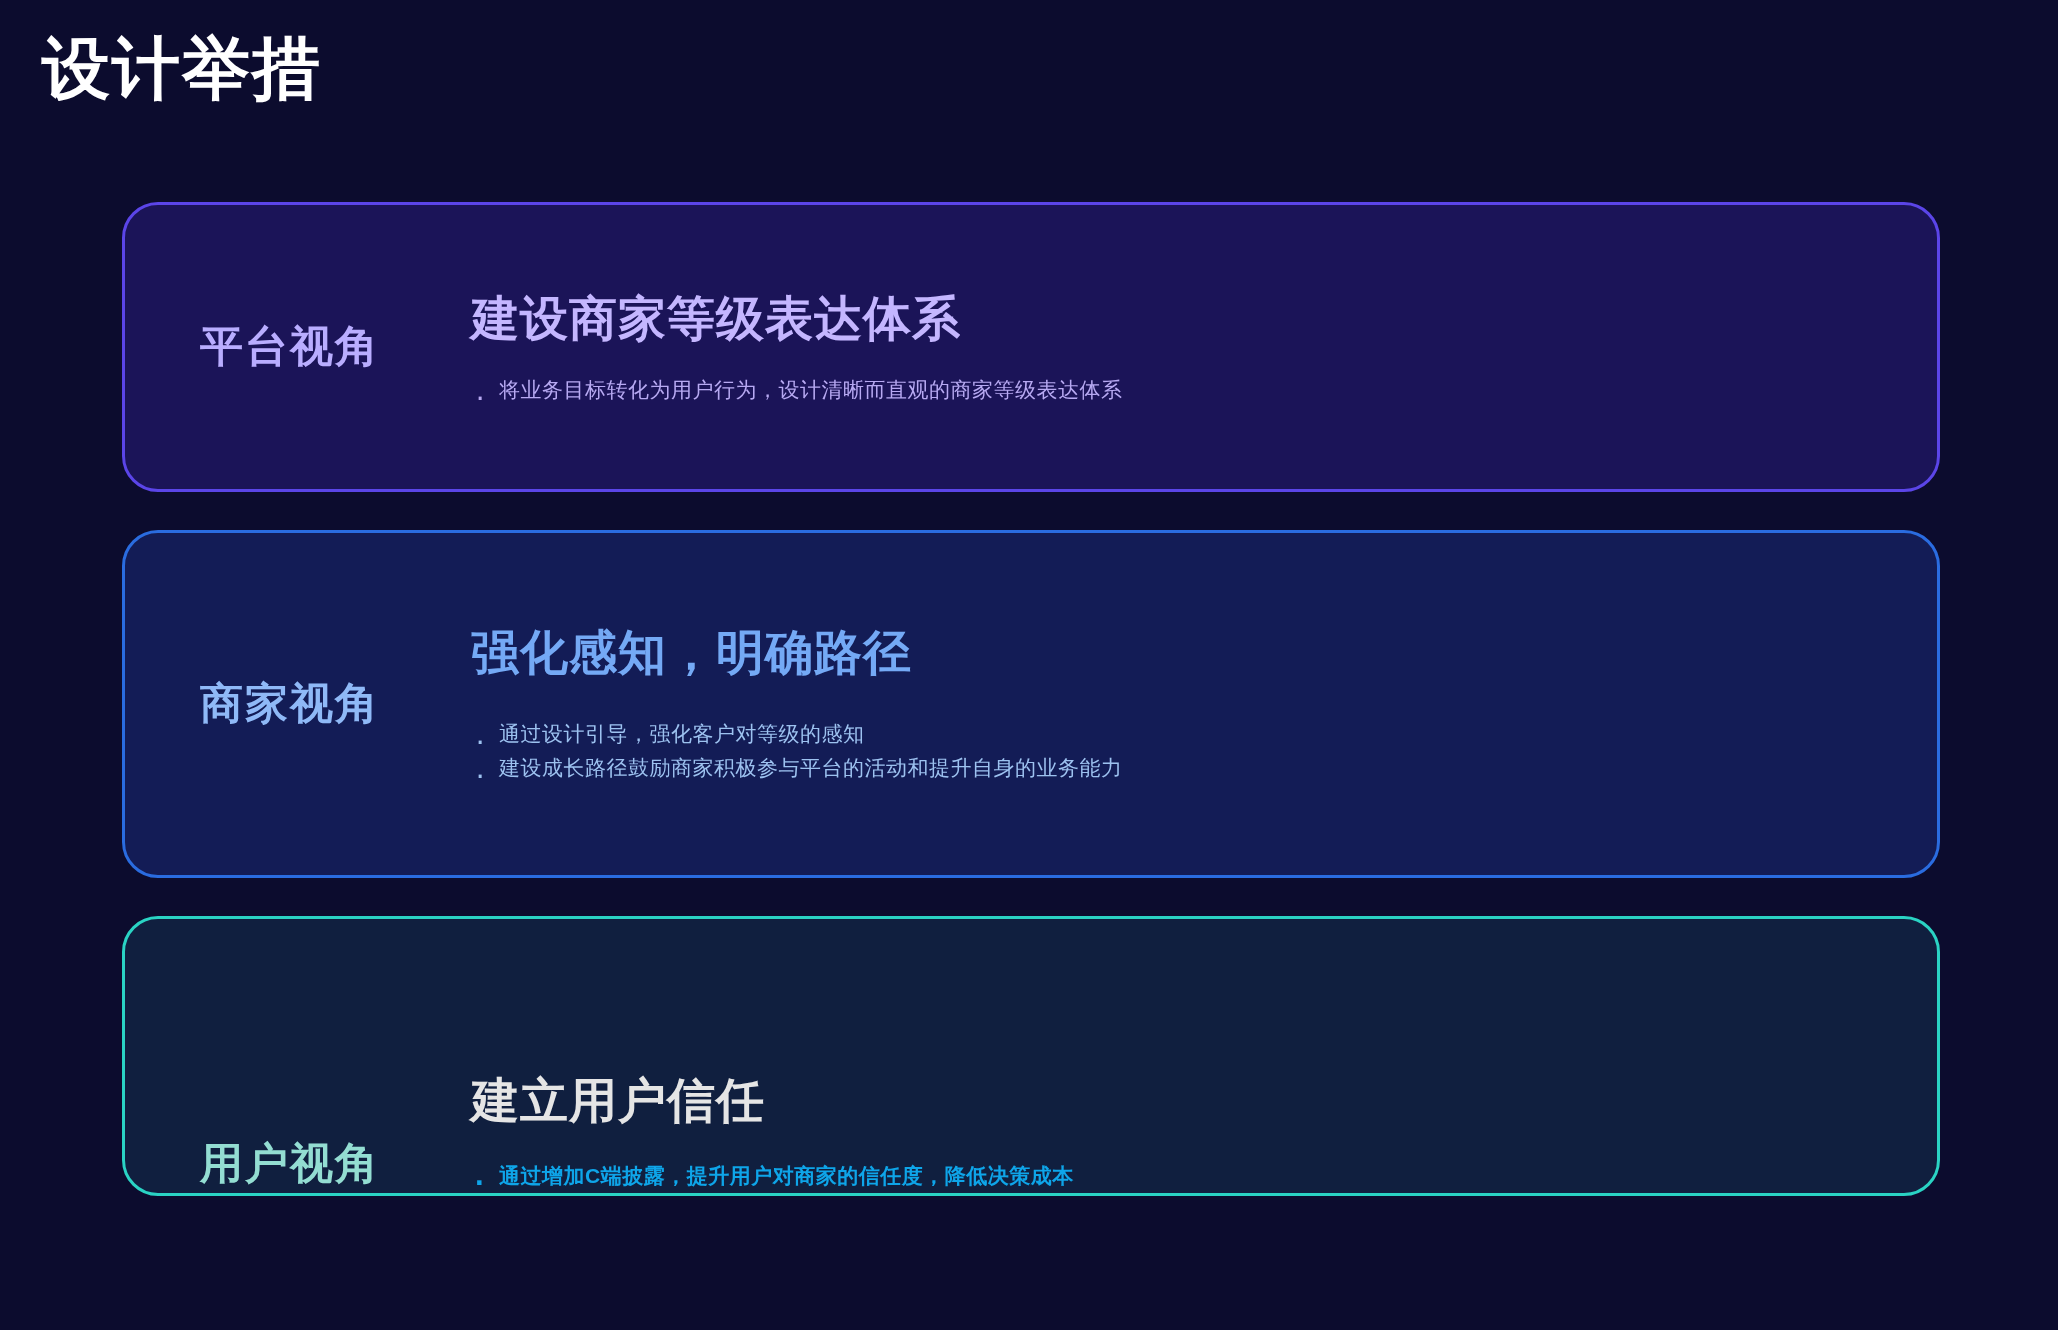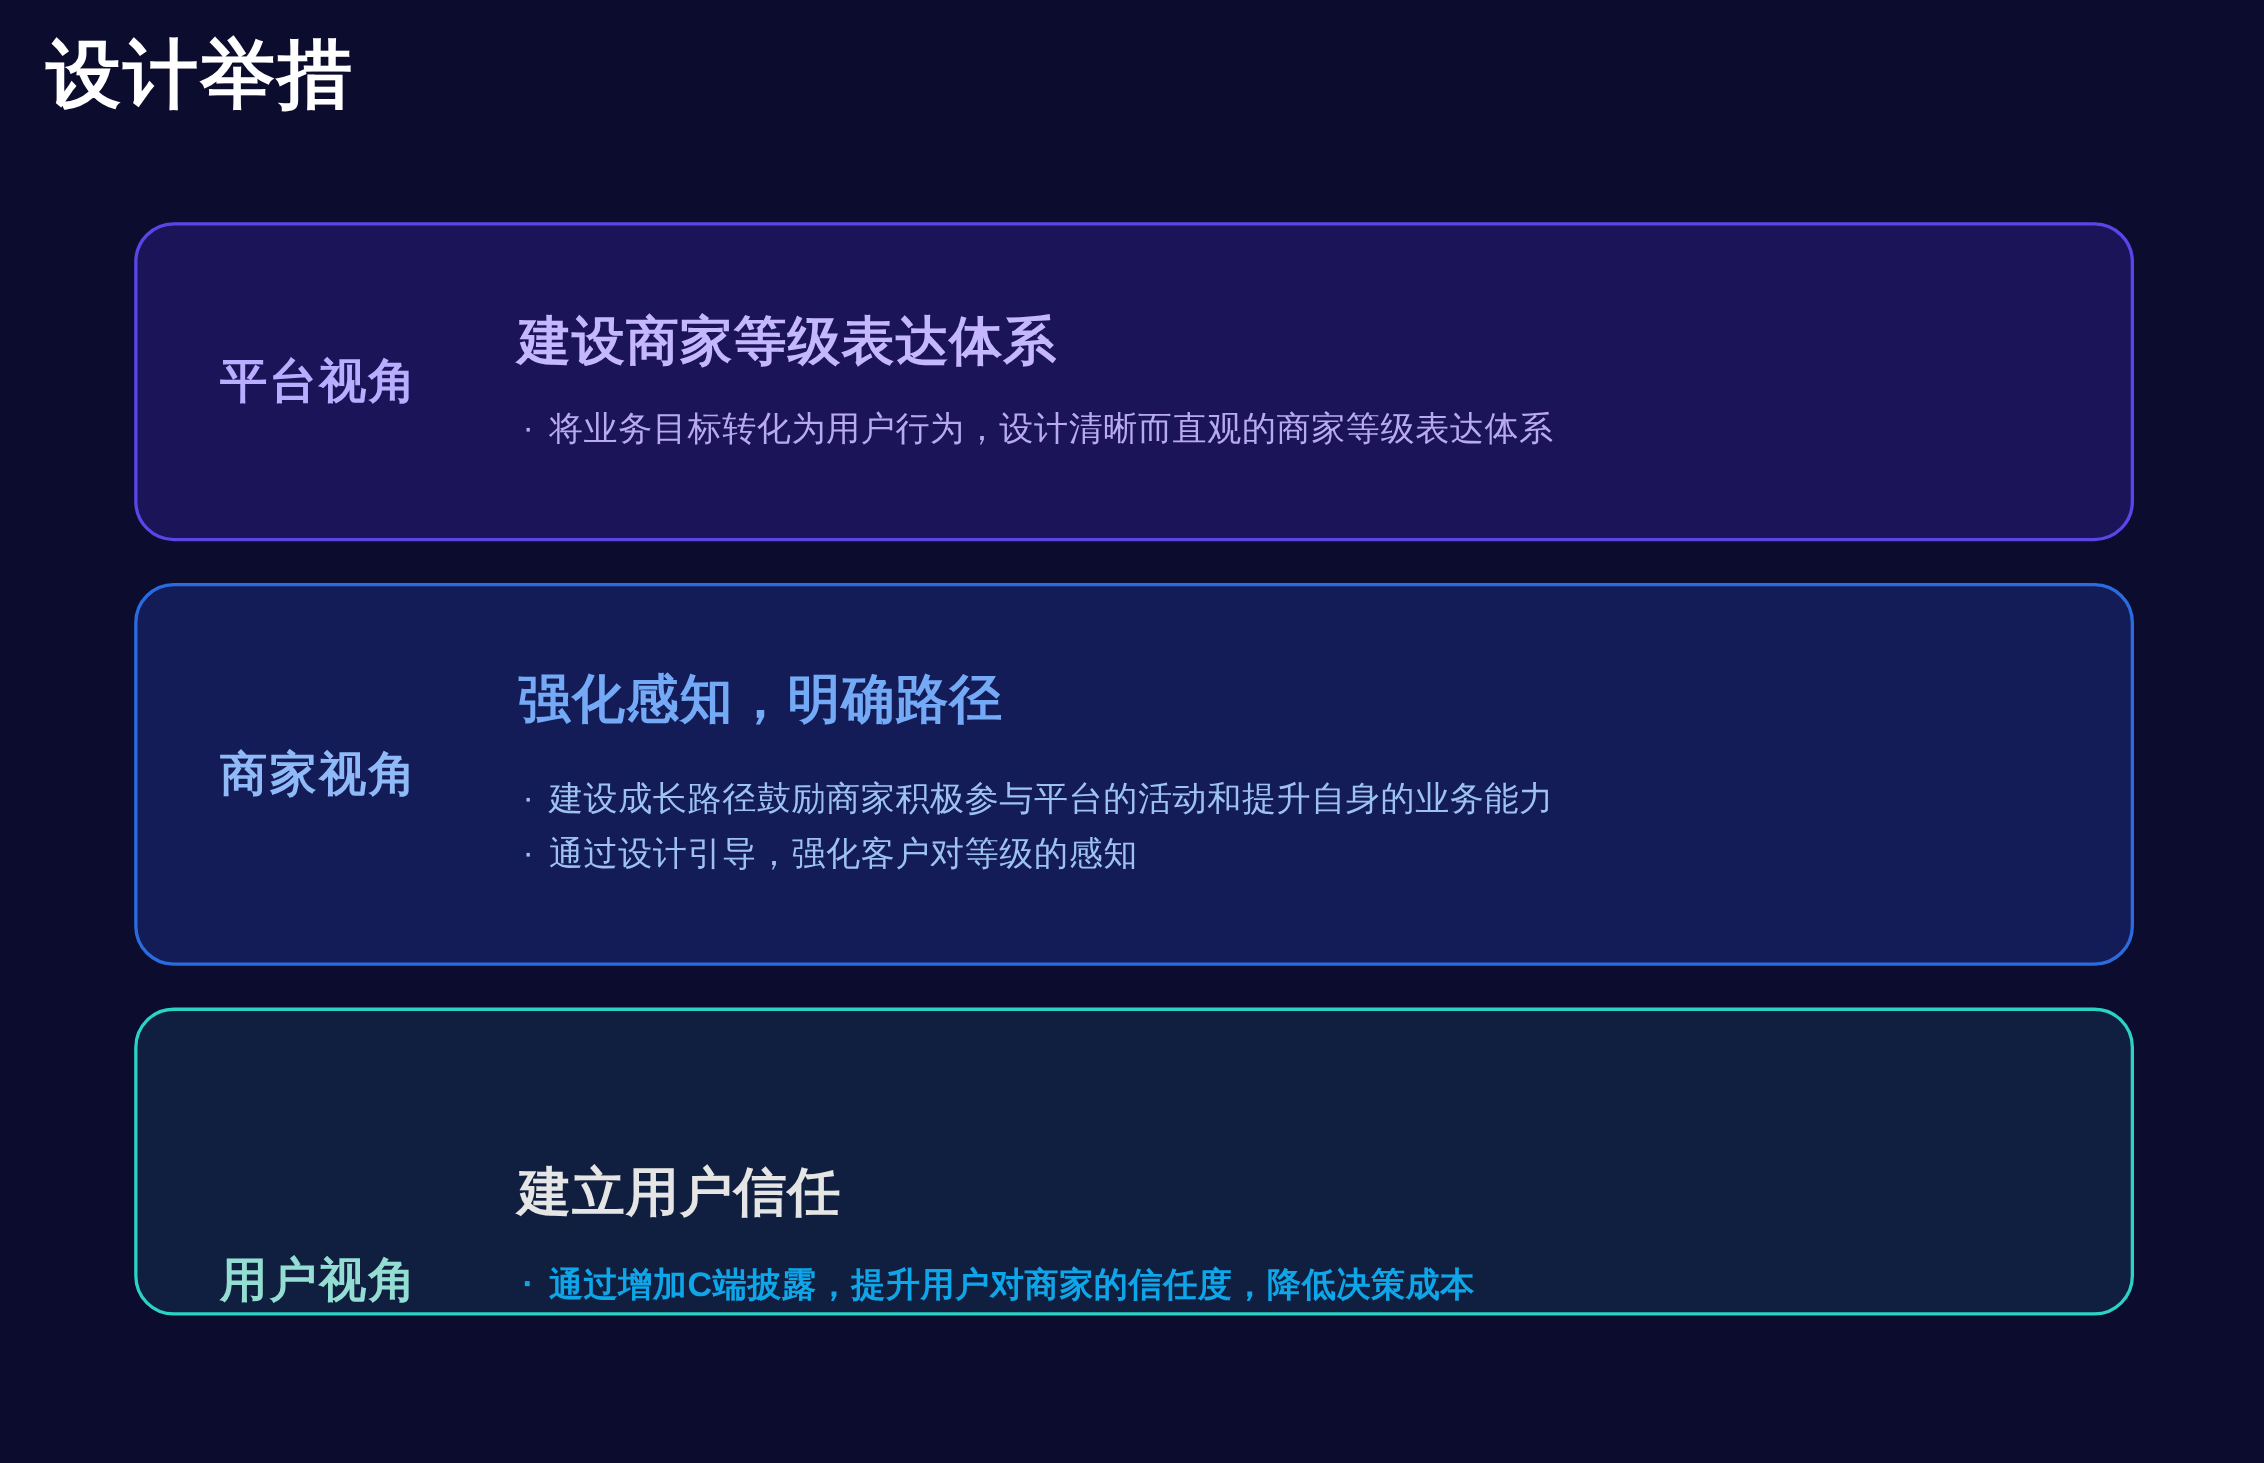--- a/index.html
+++ b/index.html
@@ -93,21 +93,21 @@
   .heading-2 { color: #74a9f5; }
   .heading-3 { color: #e5e5e5; }
 
   .bullets {
     list-style: none;
     margin: 0;
     padding: 0;
   }
   .bullet {
     position: relative;
-    font-size: 31px;
+    font-size: 21px;
     line-height: 1.62;
     padding-left: 28px;
     letter-spacing: 0.5px;
   }
   .bullet::before {
     content: "·";
     position: absolute;
     left: 4px;
     top: -1px;
     font-size: 31px;
@@ -138,22 +138,22 @@
           <li class="bullet">将业务目标转化为用户行为，设计清晰而直观的商家等级表达体系</li>
         </ul>
       </div>
     </div>
 
     <div class="card card-2">
       <div class="card-label label-2">商家视角</div>
       <div class="card-body">
         <div class="card-heading heading-2">强化感知，明确路径</div>
         <ul class="bullets bullets-2">
+          <li class="bullet">通过设计引导，强化客户对等级的感知</li>
           <li class="bullet">建设成长路径鼓励商家积极参与平台的活动和提升自身的业务能力</li>
-          <li class="bullet">通过设计引导，强化客户对等级的感知</li>
         </ul>
       </div>
     </div>
 
     <div class="card card-3">
       <div class="card-label label-3">用户视角</div>
       <div class="card-body">
         <div class="card-heading heading-3">建立用户信任</div>
         <ul class="bullets bullets-3">
           <li class="bullet">通过增加C端披露，提升用户对商家的信任度，降低决策成本</li>

